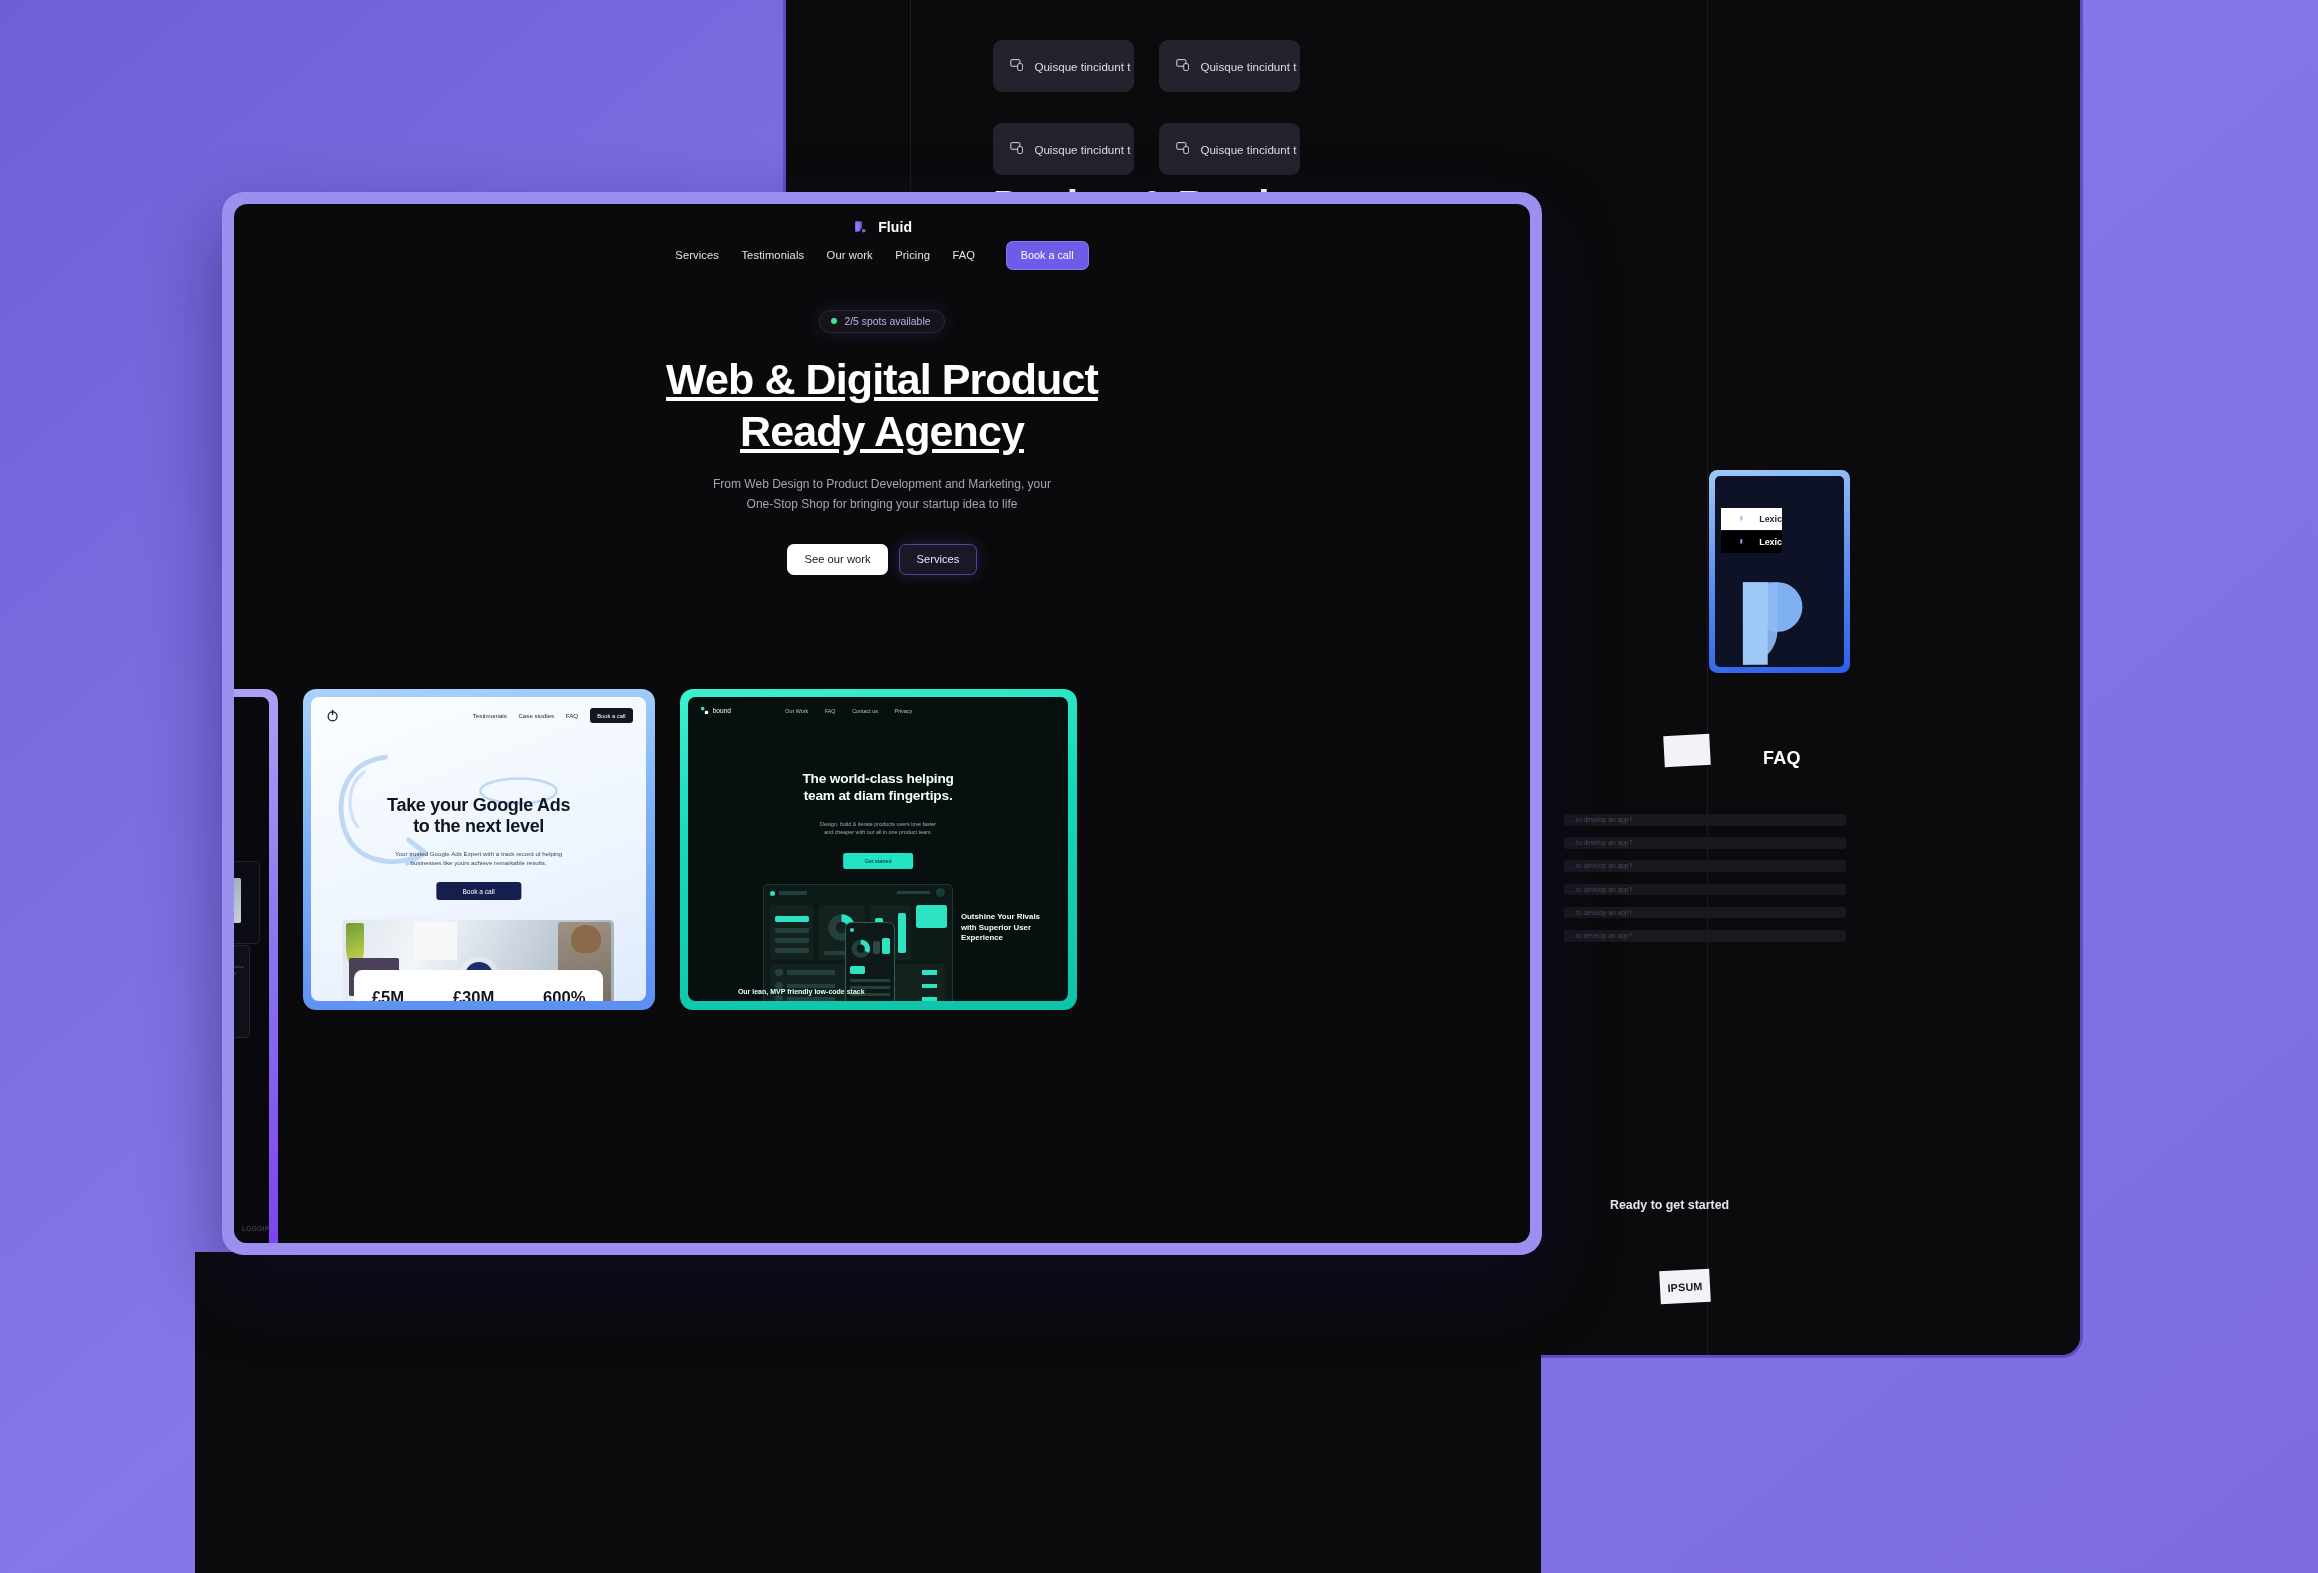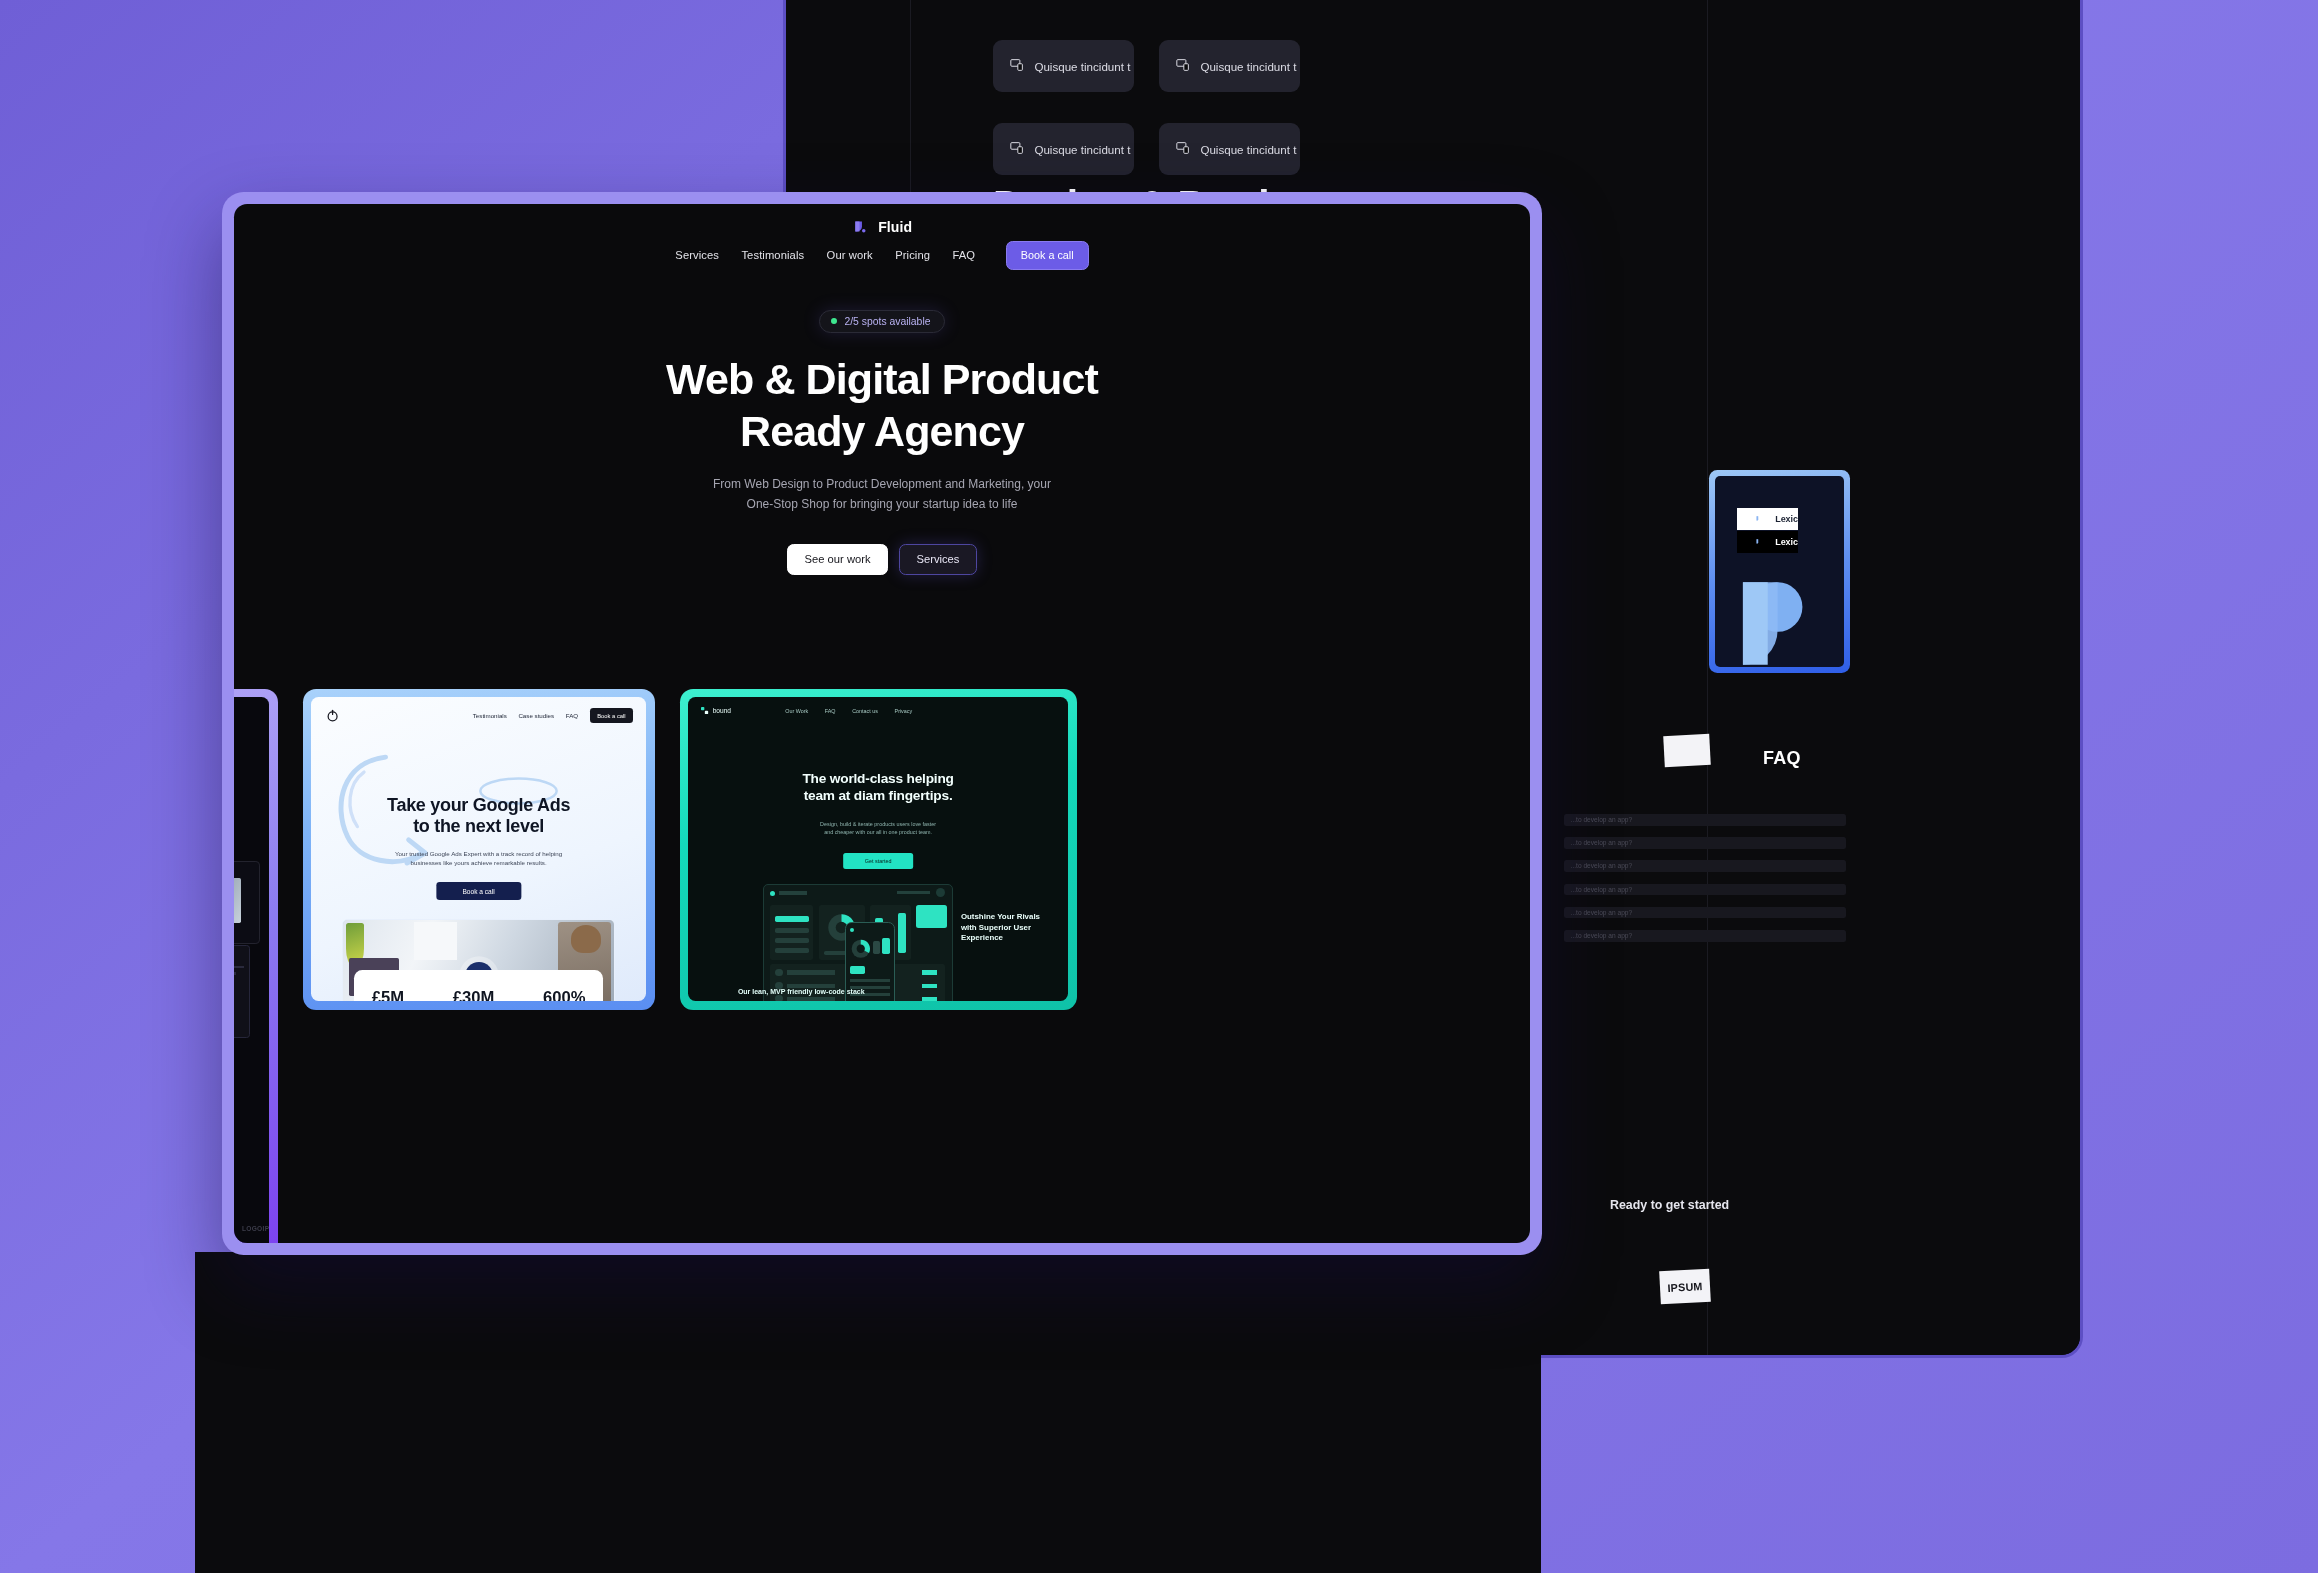--- a/index.html
+++ b/index.html
@@ -75,21 +75,21 @@
     position:absolute; left:923px; top:662px;
     width:141px; height:203px;
     background: linear-gradient(170deg,#9ec8f6 0%, #5e8ef0 50%, #2f5ee8 100%);
     border-radius:8.3px; padding:5.8px;
   }
   .lexic-inner {
     width:100%; height:100%; background:#0d1226; border-radius:5px;
     position:relative; overflow:hidden;
   }
   .lexic-chip {
-    position:absolute; left:22px; width:61px; height:22.4px;
+    position:absolute; left:6px; width:61px; height:22.4px;
     display:flex; align-items:center; gap:15px; padding-left:19px;
   }
   .lexic-chip.light { top:32px; background:#ffffff; }
   .lexic-chip.dark { top:55px; background:#000000; }
   .lexic-chip .lbl { font-size:9px; font-weight:700; letter-spacing:-0.1px; }
   .lexic-chip.light .lbl { color:#1c2333; }
   .lexic-chip.dark .lbl { color:#ffffff; }
   .lexic-bigmark { position:absolute; left:18px; top:106px; }
 
   
@@ -141,21 +141,21 @@
     display:inline-flex; align-items:center; gap:7.5px;
     background:#14141a; border:0.8px solid #2a2a36;
     border-radius:827px; padding:5px 13.2px 5px 10.8px;
     color:#b9b2f2; font-size:10.4px;
     box-shadow:0 0 18px rgba(110,95,220,.18);
   }
   .dot-green { width:5.8px; height:5.8px; border-radius:50%; background:#3ee68f; }
   .hero-h1 {
     margin-top:21.5px;
     color:#fff; font-size:43px; font-weight:700;
-    line-height:1.2; letter-spacing:-0.9px;
+    line-height:1.2; letter-spacing:-0.9px;text-decoration:underline;
   }
   .hero-p {
     margin-top:18px; color:#a6a6b2; font-size:12px; line-height:1.62;
   }
   .hero-btns { margin-top:30px; display:flex; gap:10.8px; justify-content:center; }
   .btn-light {
     background:#fff; color:#15151b; font-size:11.2px;
     padding:8.3px 16.6px; border-radius:6.6px; border:0.8px solid #fff;
   }
   .btn-dark {

